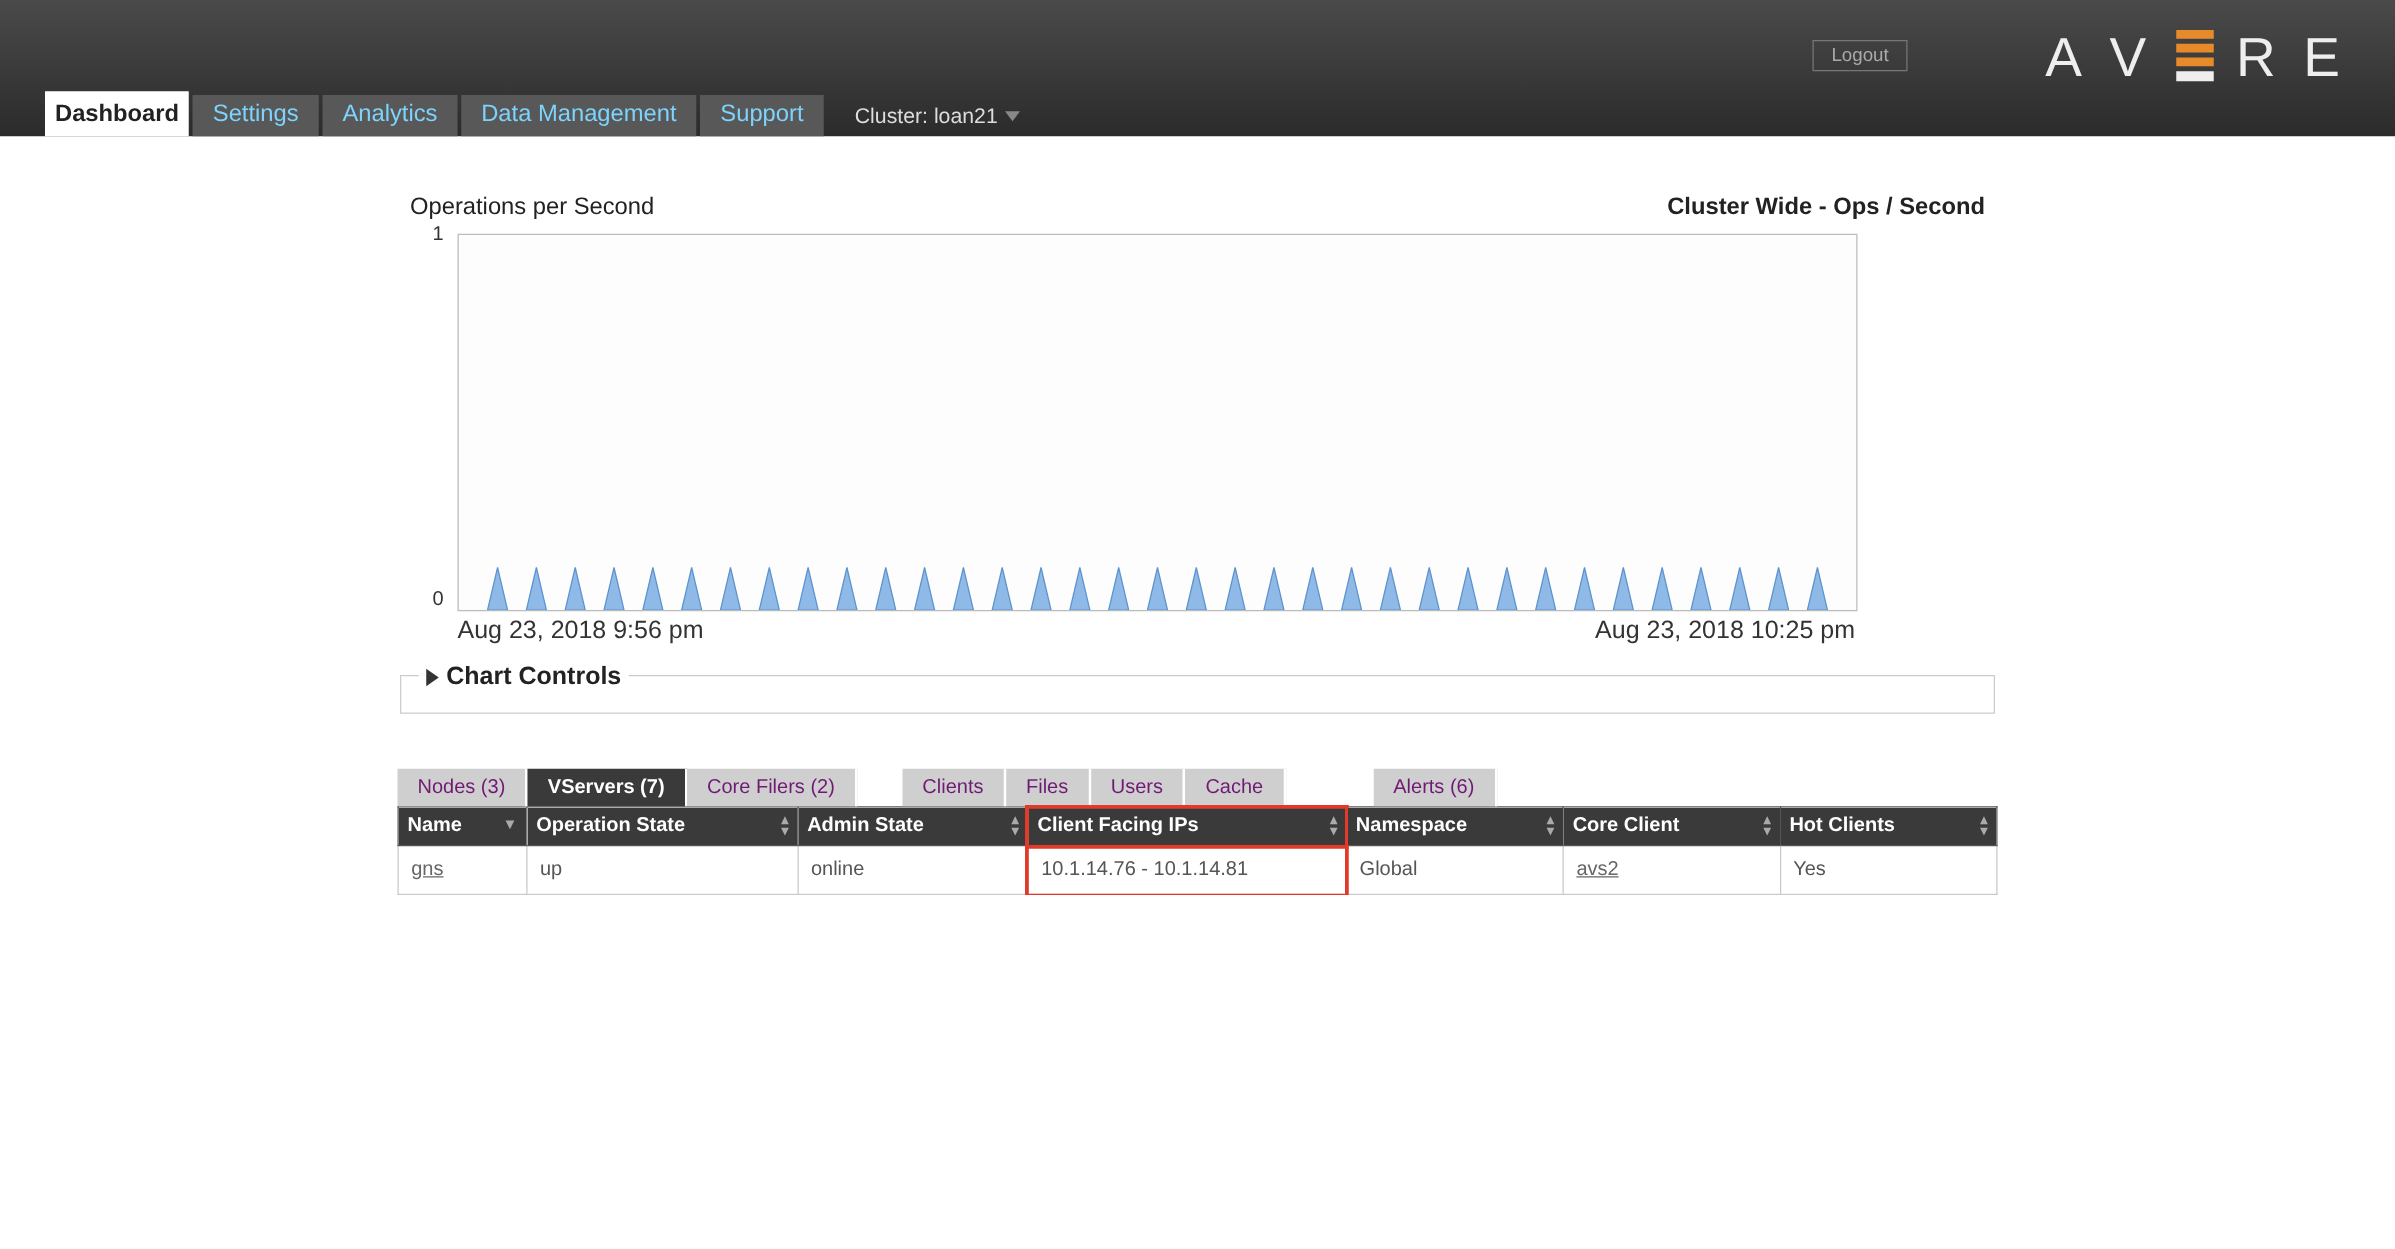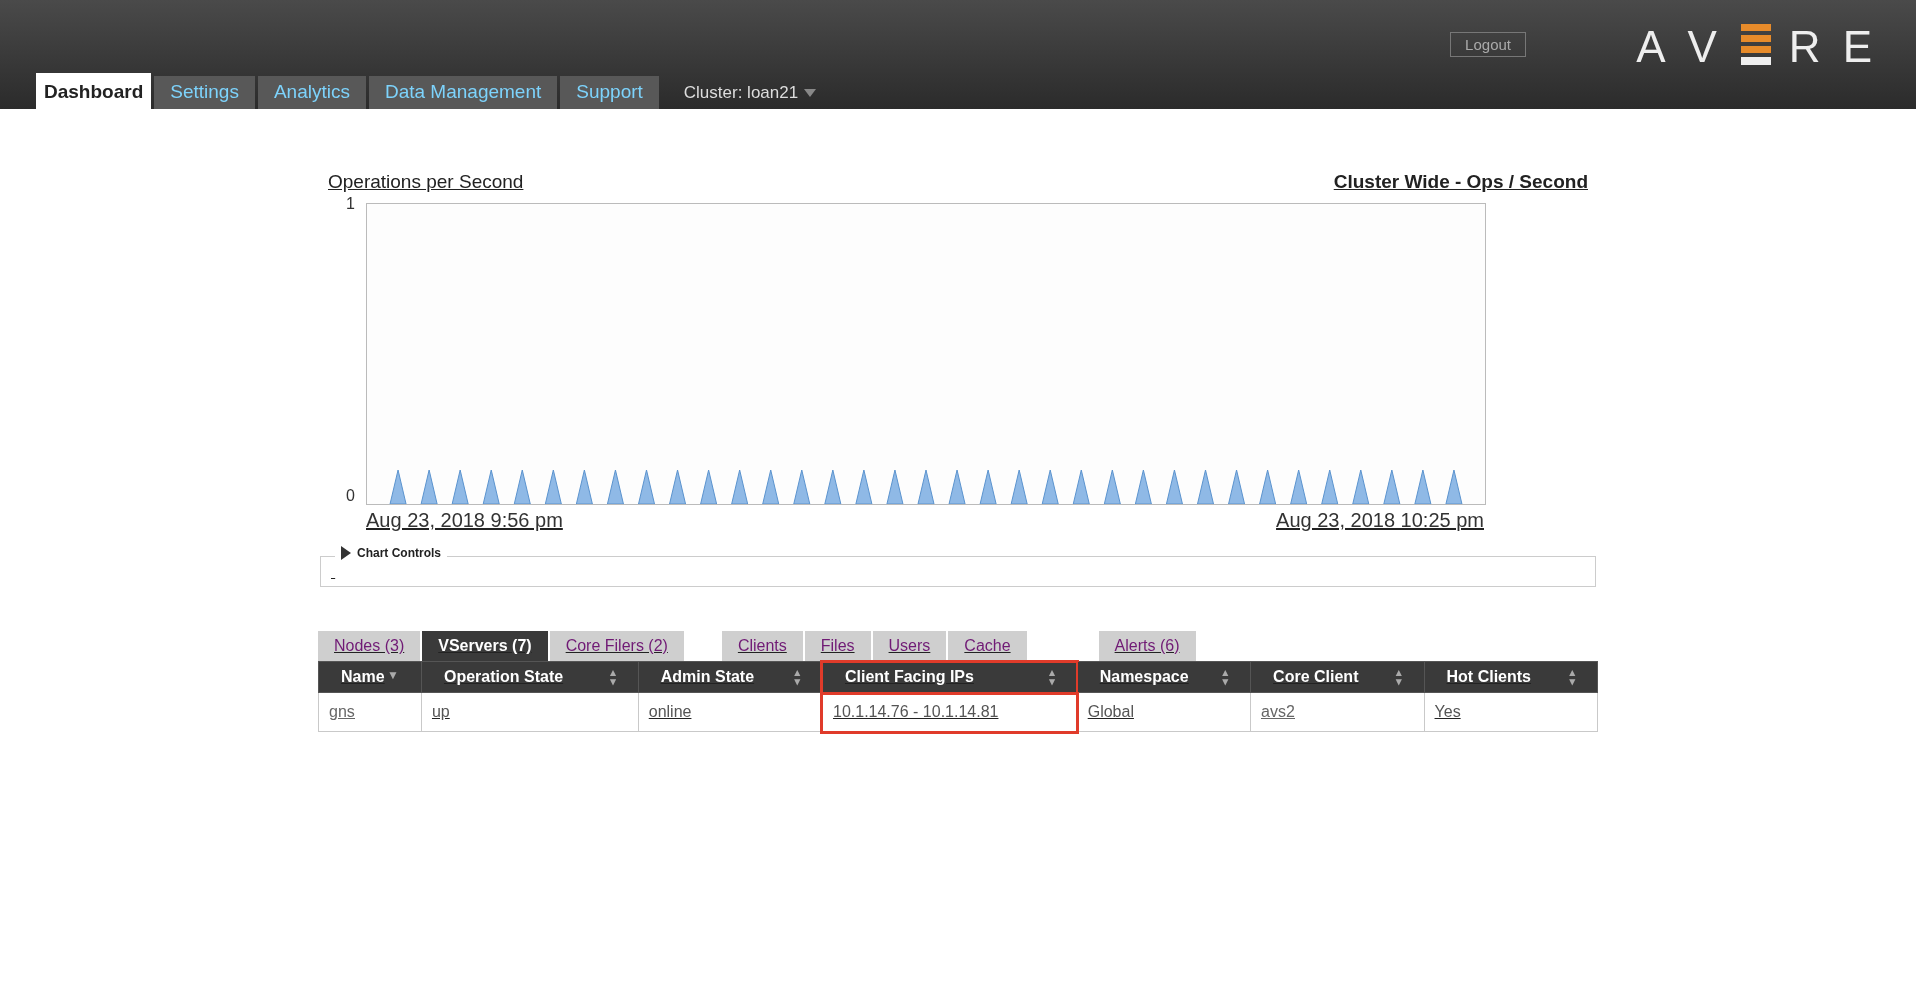--- a/index.html
+++ b/index.html
@@ -11,40 +11,40 @@
   .logo-e{position:relative;display:inline-block;width:30px;height:46px;margin:0 2px;}
   .logo-e span{display:block;width:30px;height:7px;background:#e78b2a;margin-bottom:4px;}
   .logo-e span:nth-child(4){background:#eee;height:8px;width:30px;margin-top:2px;}
   
   .nav{position:absolute;bottom:0;left:36px;display:flex;align-items:flex-end;gap:3px;}
   .nav-tab{background:#585858;color:#7dd3fc;padding:5px 16px 6px;font-size:19px;border:none;cursor:pointer;}
   .nav-tab.active{background:#fff;color:#222;font-weight:600;padding:8px 8px 6px;}
   .cluster-label{color:#ddd;font-size:17px;padding:0 0 6px 22px;display:flex;align-items:center;gap:6px;}
   .chev-down{width:0;height:0;border-left:6px solid transparent;border-right:6px solid transparent;border-top:8px solid #888;}
   
-  .content{width:1280px;margin:16px auto;padding-top:46px;text-decoration:underline;}
+  .content{width:1280px;margin:0 auto;padding-top:46px;}
   .chart-head{display:flex;justify-content:space-between;font-size:19px;padding:0 10px 10px;}
   .chart-head .right{font-weight:600;}
   .chart-area{position:relative;margin:0 0 0 48px;}
   .ytick{position:absolute;left:-20px;font-size:16px;color:#333;}
   .plot{border:1px solid #bbb;height:300px;width:1118px;background:#fdfdfd;position:relative;overflow:hidden;margin-left:0;}
   .spikes{position:absolute;bottom:0;left:0;right:0;height:40px;}
   .xlabels{display:flex;justify-content:space-between;width:1118px;margin-top:4px;font-size:20px;color:#333;}
   
   .controls-box{margin-top:24px;border:1px solid #ccc;padding:6px 10px;position:relative;}
-  .controls-label{position:absolute;top:-11px;left:14px;background:#fff;padding:0 6px;font-weight:600;font-size:12px;display:flex;align-items:center;gap:6px;}
+  .controls-label{position:absolute;top:-11px;left:14px;background:#fff;padding:0 6px;font-weight:600;font-size:20px;display:flex;align-items:center;gap:6px;}
   .tri-right{width:0;height:0;border-top:7px solid transparent;border-bottom:7px solid transparent;border-left:10px solid #333;}
   
   .tabs-row{display:flex;gap:0;margin-top:44px;align-items:flex-end;}
   .subtab{background:#cfcfcf;color:#701a75;padding:6px 16px;font-size:16px;border:none;cursor:pointer;border-right:2px solid #fff;}
   .subtab.active{background:#3a3a3a;color:#fff;font-weight:600;}
   .tab-spacer1{width:36px;}
   .tab-spacer2{width:70px;}
   table.grid{width:100%;border-collapse:collapse;margin-top:0;}
-  table.grid th{background:#3a3a3a;color:#fff;text-align:left;padding:6px 22px;font-size:16px;font-weight:600;border:1px solid #555;position:relative;}
+  table.grid th{background:#3a3a3a;color:#fff;text-align:left;padding:6px 7px;font-size:16px;font-weight:600;border:1px solid #555;position:relative;}
   table.grid td{border:1px solid #c9c9c9;padding:10px 10px;font-size:16px;color:#555;}
   .sort-ic{float:right;color:#aaa;font-size:11px;line-height:9px;}
   .sort-ic::before{content:"\25B4";display:block;}
   .sort-ic::after{content:"\25BE";display:block;}
   .sort-down{float:right;color:#aaa;font-size:12px;}
   .link{color:#666;text-decoration:underline;cursor:pointer;}
   .hl-box{outline:3px solid #e03b2a;outline-offset:-1px;}
   
   col.c-name{width:95px;}
   col.c-op{width:200px;}

